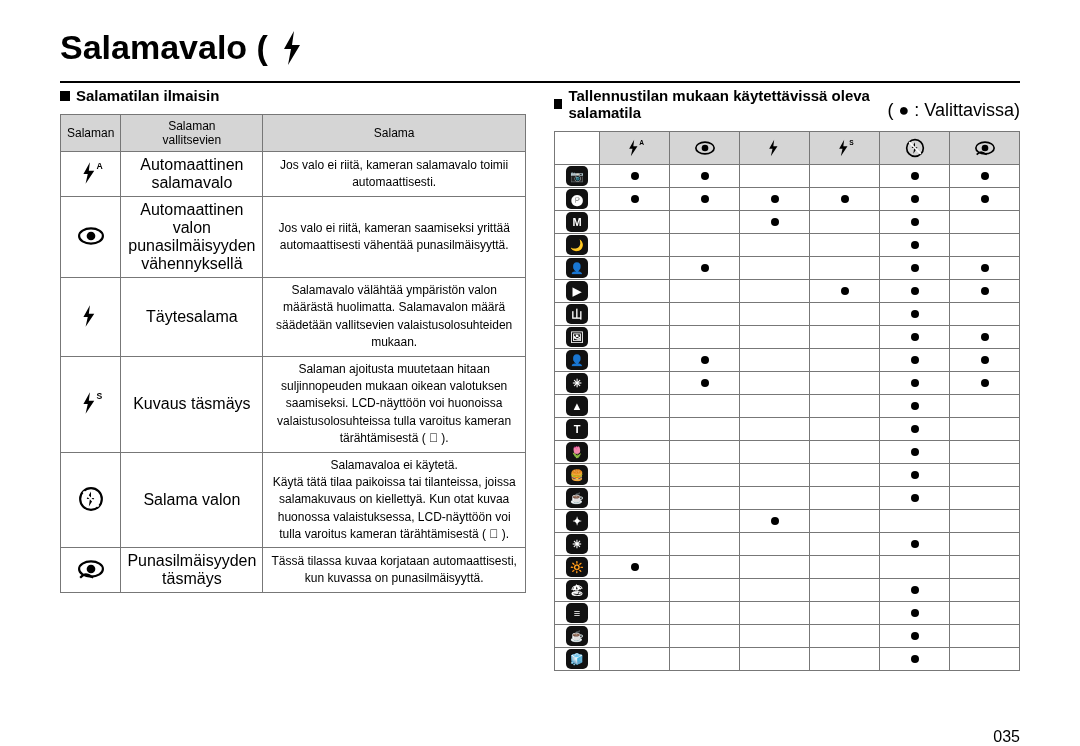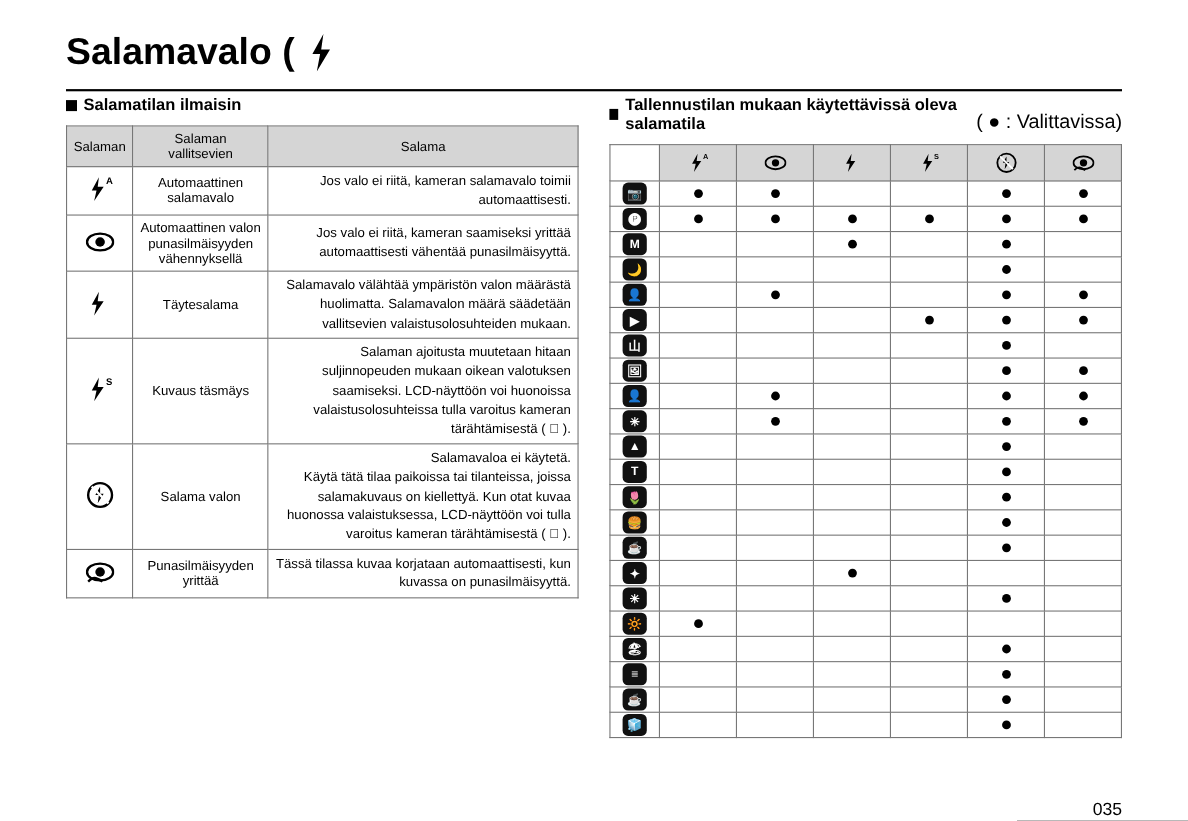--- a/index.html
+++ b/index.html
@@ -7,22 +7,22 @@
   h1{font-size:34px;font-weight:bold;margin:0 0 2px 0;padding-bottom:14px;border-bottom:2px solid #000;display:flex;align-items:center;gap:13px}
   .flash-big{width:24px;height:34px;display:inline-block}
   .columns{display:flex;gap:28px;margin-top:4px}
   .col{flex:1}
   .subhead{font-size:15px;font-weight:bold;margin:0 0 10px 0;display:flex;align-items:center;gap:6px}
   .sq{width:10px;height:10px;background:#000;display:inline-block}
   .legend{font-size:18px;white-space:nowrap}
   table{border-collapse:collapse;width:100%;font-size:12px}
   th,td{border:1px solid #777;padding:4px 6px;vertical-align:middle;text-align:center}
   th{background:#d5d5d5;font-weight:normal}
-  .table1 td.name{width:110px;font-size:12px}
-  .table1 td.desc{text-align:right;font-size:12px;line-height:1.45}
+  .table1 td.name{width:110px;font-size:16px}
+  .table1 td.desc{text-align:center;font-size:12px;line-height:1.45}
   .table1 td.iconcell{width:46px}
   .icon-wrap{display:inline-flex;align-items:center;justify-content:center;width:28px;height:28px}
   .mat td{height:22px;padding:0}
   .mat th{height:32px;padding:0}
   .mat .rowicon{background:#fff;width:44px}
   .mode-badge{display:inline-flex;align-items:center;justify-content:center;width:22px;height:20px;background:#111;color:#fff;border-radius:5px;font-size:11px;font-weight:bold;font-family:Arial}
   .dot{width:8px;height:8px;background:#000;border-radius:50%;display:inline-block}
   .pagenum{position:absolute;right:60px;bottom:0;font-size:16px}
   .right-head{display:flex;justify-content:space-between;align-items:flex-end;margin-bottom:10px}
   svg{display:block}
@@ -108,21 +108,21 @@
               <td class="desc">Salamavaloa ei käytetä.<br>Käytä tätä tilaa paikoissa tai tilanteissa, joissa salamakuvaus on kiellettyä. Kun otat kuvaa huonossa valaistuksessa, LCD-näyttöön voi tulla varoitus kameran tärähtämisestä ( 󰄛 ).</td>
             </tr>
             <tr>
               <td class="iconcell"><span class="icon-wrap">
                   <svg width="26" height="26" viewBox="0 0 24 24">
                     <ellipse cx="12" cy="12" rx="11" ry="7" fill="none" stroke="#000" stroke-width="2"></ellipse>
                     <circle cx="12" cy="12" r="4" fill="#000"></circle>
                     <path d="M2 20 C6 16 8 16 14 20" fill="none" stroke="#000" stroke-width="2"></path>
                   </svg>
                 </span></td>
-              <td class="name">Punasilmäisyyden yrittää</td>
+              <td class="name">Punasilmäisyyden täsmäys</td>
               <td class="desc">Tässä tilassa kuvaa korjataan automaattisesti, kun kuvassa on punasilmäisyyttä.</td>
             </tr>
           </tbody>
     </table>
   </div>
 
   <div class="col">
     <div class="right-head">
       <p class="subhead" style="margin:0">
         <span class="sq"></span>

